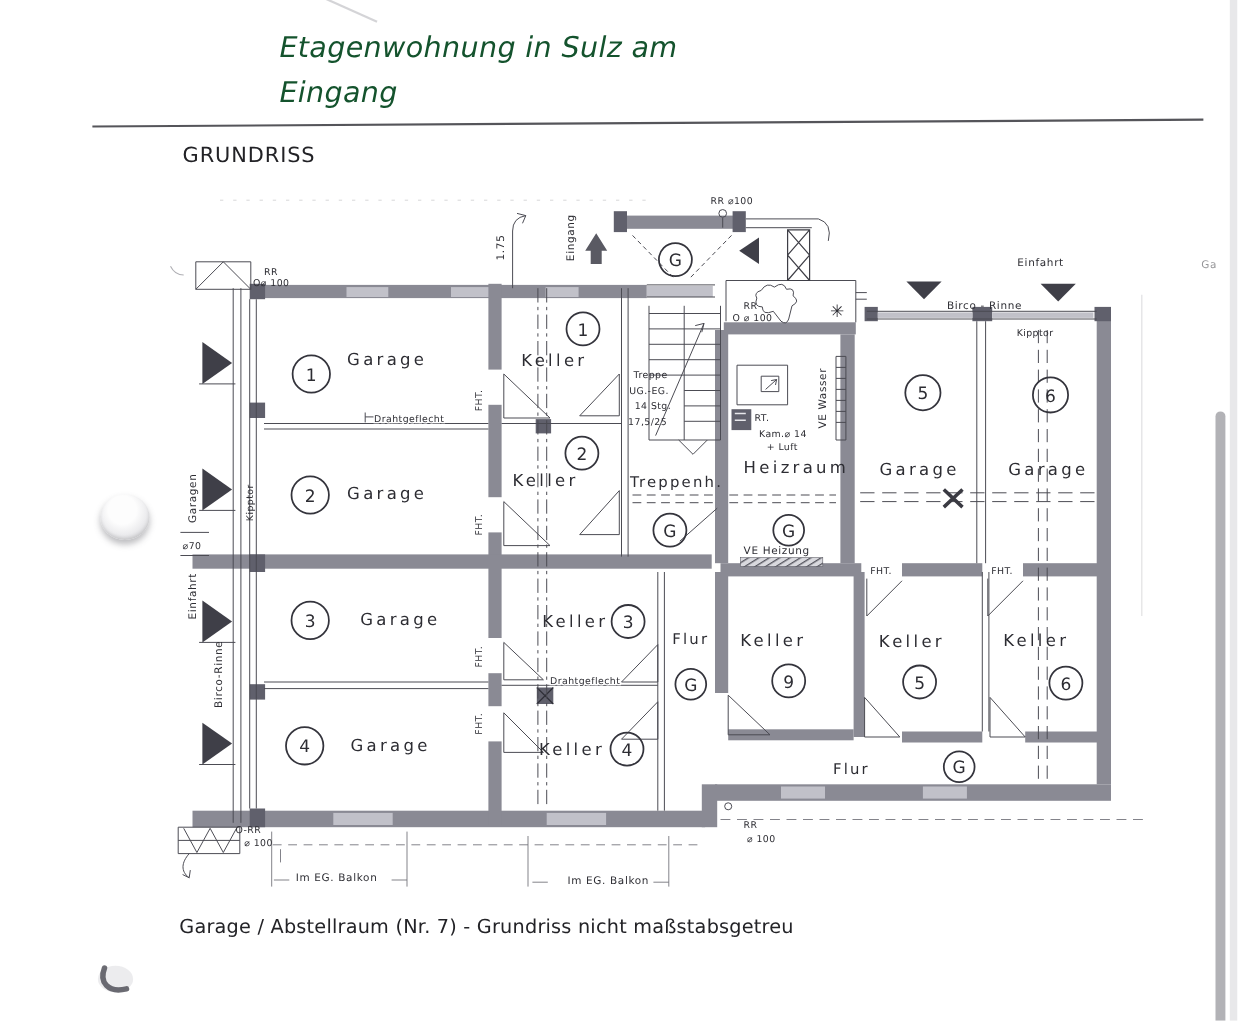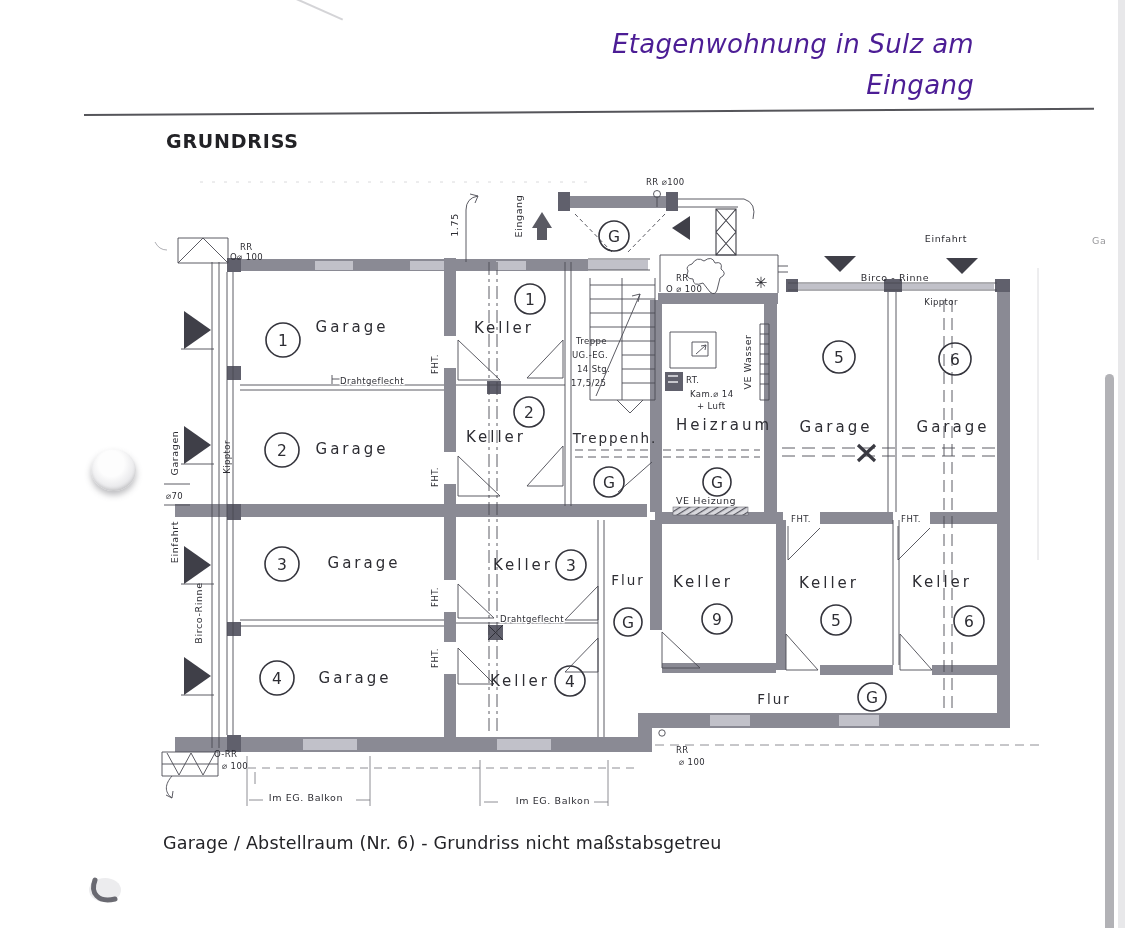--- a/index.html
+++ b/index.html
@@ -1,23 +1,23 @@
 <!DOCTYPE html>
 <html><head>
 <meta charset="utf-8">
 <style>
   html,body{margin:0;padding:0}
   body{width:1125px;height:928px;background:#ffffff;overflow:hidden;position:relative;
        font-family:"DejaVu Sans",sans-serif;color:#2d2d33}
   .abs{position:absolute}
-  #title-block{left:254px;top:24px;width:720px;text-align:right;font-style:italic;
-       font-size:26px;line-height:41px;color:#4c1d95;letter-spacing:.3px}
+  #title-block{left:254px;top:24px;width:720px;text-align:left;font-style:italic;
+       font-size:26px;line-height:41px;color:#14532d;letter-spacing:.3px}
   #rule{left:84px;top:114px;width:1010px;height:0;border-top:2px solid #55555a;
        transform:rotate(-.35deg);transform-origin:left center}
-  #grundriss-heading{left:166px;top:130px;font-size:19px;font-weight:700;
+  #grundriss-heading{left:166px;top:130px;font-size:19px;font-weight:400;
        letter-spacing:.8px;color:#222226}
   #caption{left:163px;top:833px;font-size:17.5px;font-weight:500;color:#232327;letter-spacing:.2px}
   #crease{left:292px;top:-4px;width:56px;height:0;border-top:2px solid #c6c6ca;
        transform:rotate(24deg);transform-origin:left top;opacity:.75}
   #hole-punch{left:91px;top:449px;width:45px;height:42px;border-radius:50%;
        background:radial-gradient(circle at 45% 35%, #fdfdfd 35%, #ececee 60%, #cfcfd2 85%, #bcbcbf 100%);
        box-shadow:0 4px 6px rgba(110,110,118,.45), inset 0 -2px 3px rgba(0,0,0,.10)}
   #scrollbar-track{right:0;top:0;width:7px;height:928px;background:#e8e8ea}
   #scrollbar-thumb{right:11px;top:374px;width:9px;height:554px;background:#b2b2b6;border-radius:5px 5px 0 0}
   svg{position:absolute;left:0;top:0}
@@ -38,21 +38,21 @@
 </style>
 </head>
 <body>
 
 <div class="abs" id="title-block">
   <div>Etagenwohnung in Sulz am</div>
   <div>Eingang</div>
 </div>
 <div class="abs" id="rule"></div>
 <div class="abs" id="grundriss-heading">GRUNDRISS</div>
-<div class="abs" id="caption">Garage / Abstellraum (Nr. 6) - Grundriss nicht maßstabsgetreu</div>
+<div class="abs" id="caption">Garage / Abstellraum (Nr. 7) - Grundriss nicht maßstabsgetreu</div>
 <div class="abs" id="crease"></div>
 <div class="abs" id="hole-punch"></div>
 <div class="abs" id="scrollbar-track"></div>
 <div class="abs" id="scrollbar-thumb"></div>
 
 <svg width="1125" height="928" viewBox="0 0 1125 928">
   <defs>
     <pattern id="hatch" width="5" height="8" patternUnits="userSpaceOnUse" patternTransform="rotate(58)">
       <rect width="5" height="8" fill="#d9d9de"></rect>
       <path d="M0,0 V8" stroke="#55555e" stroke-width="2.4"></path>

